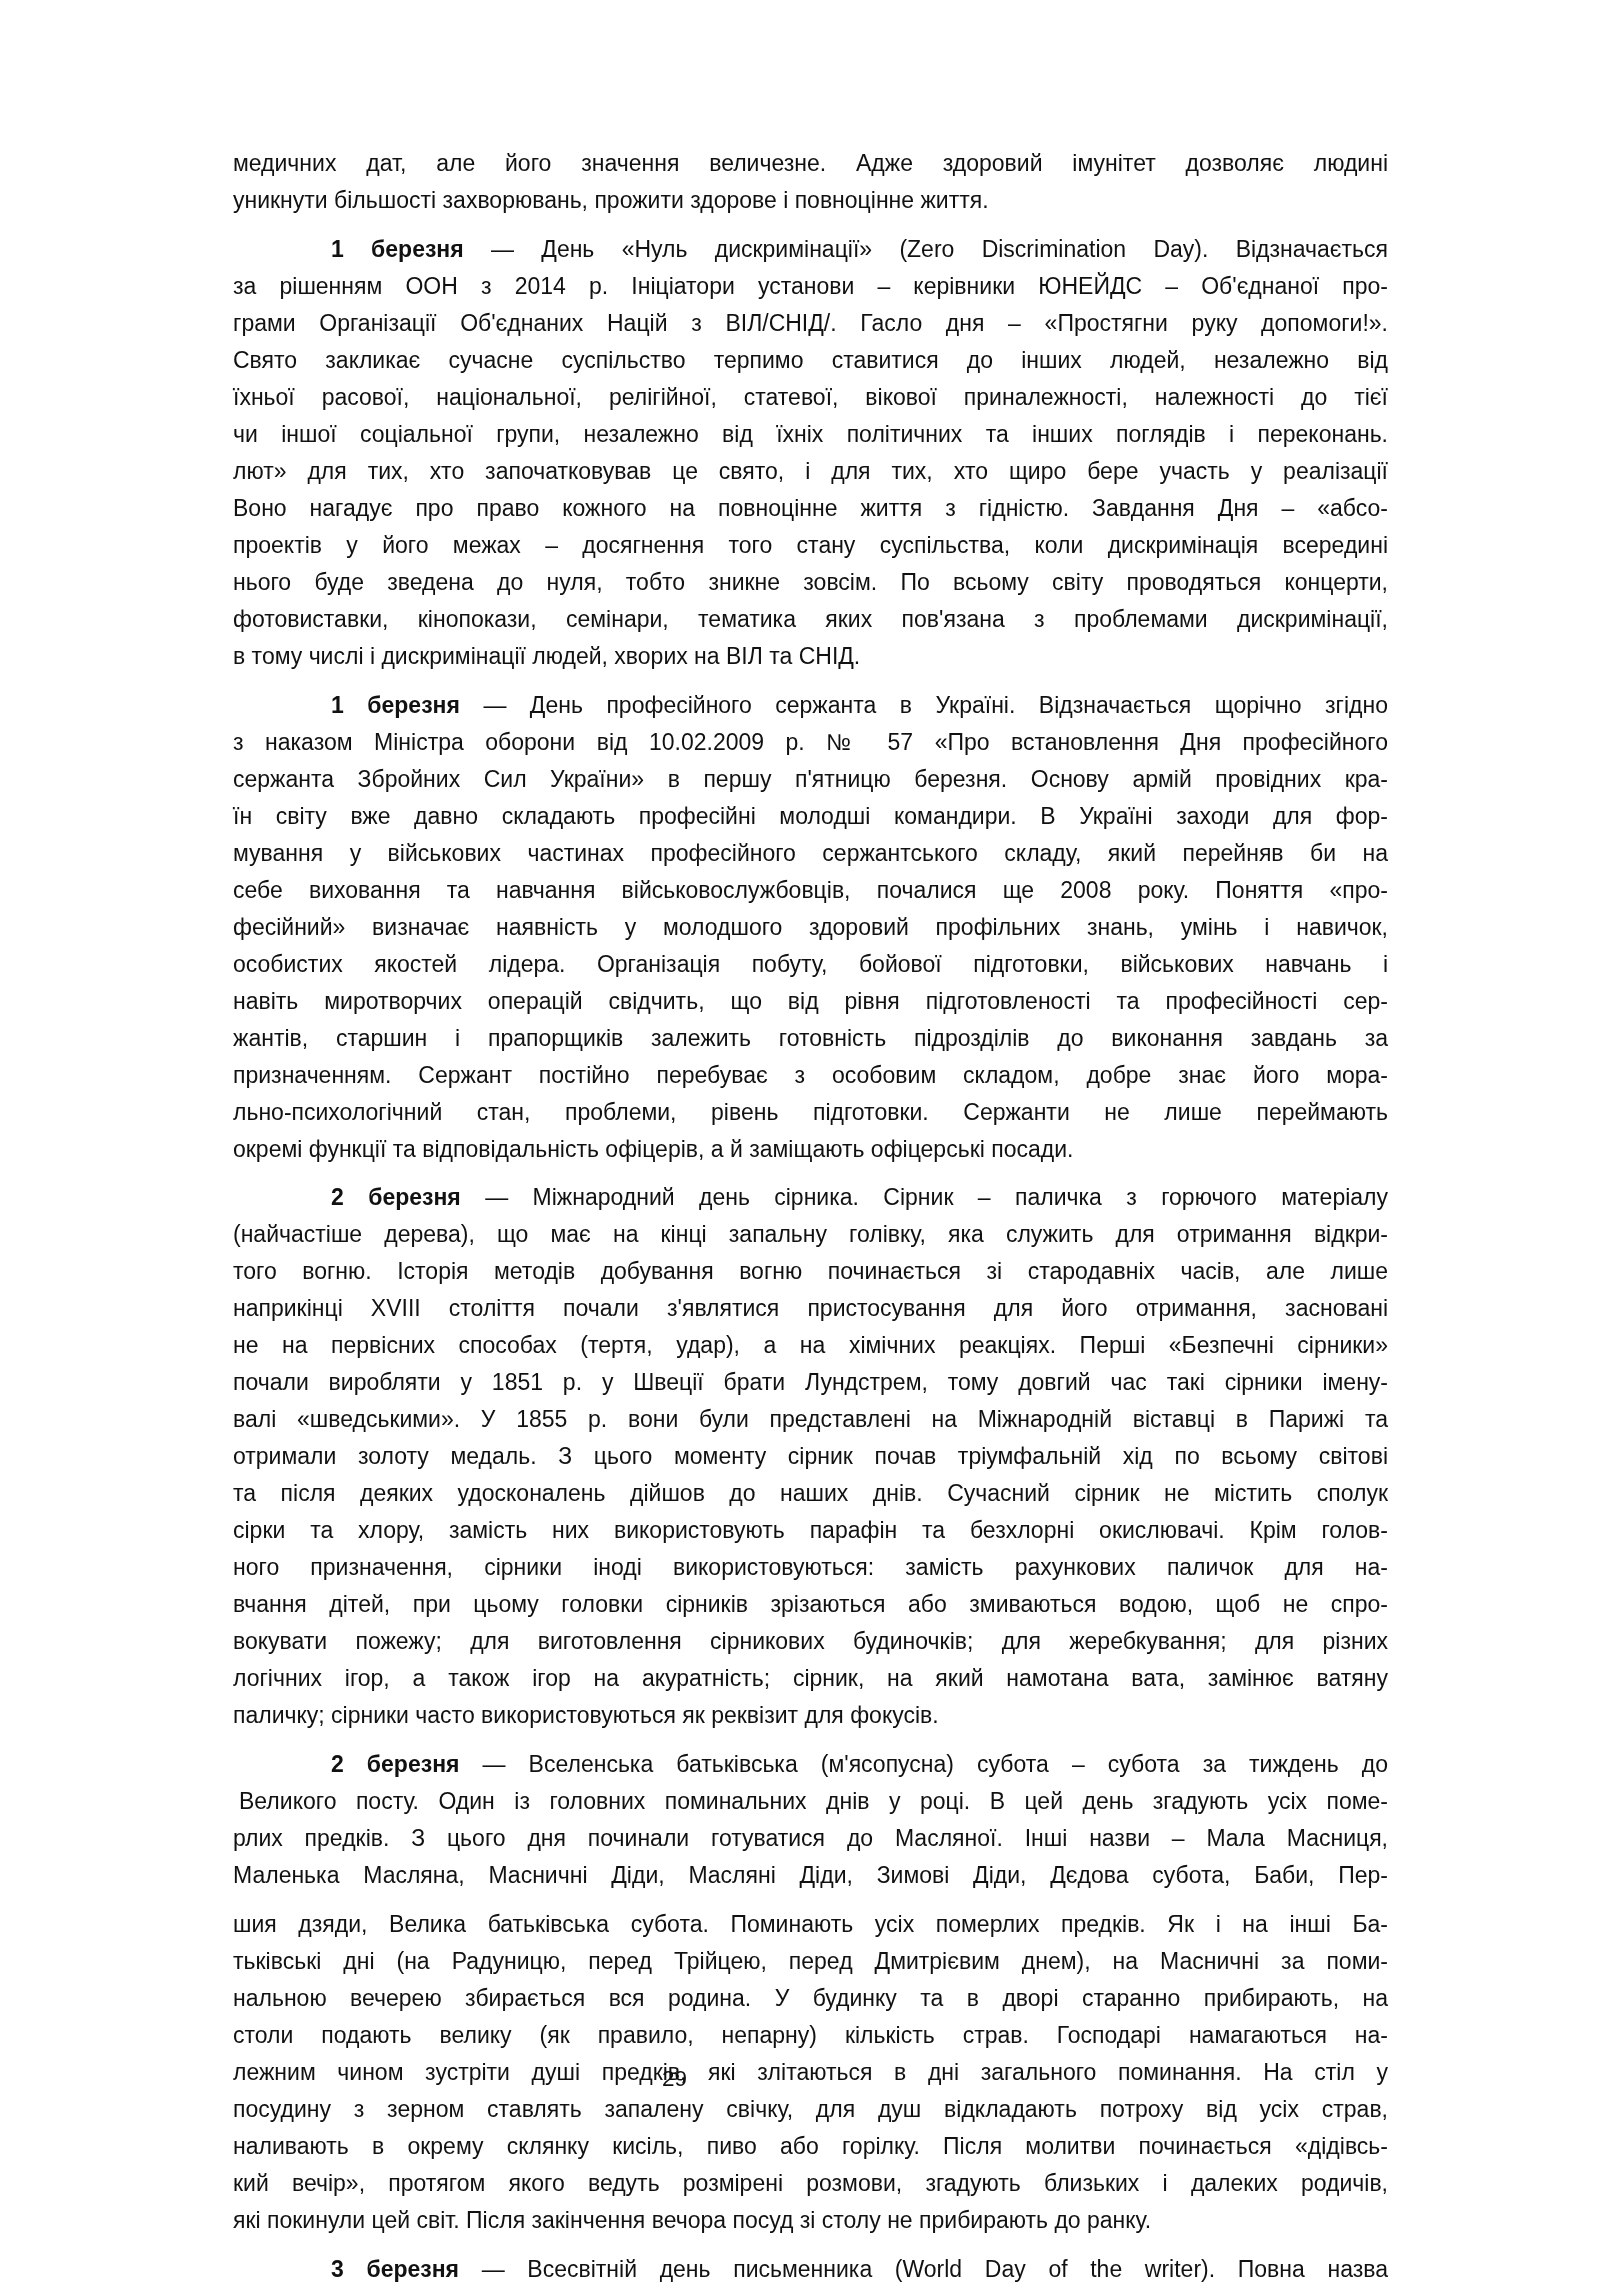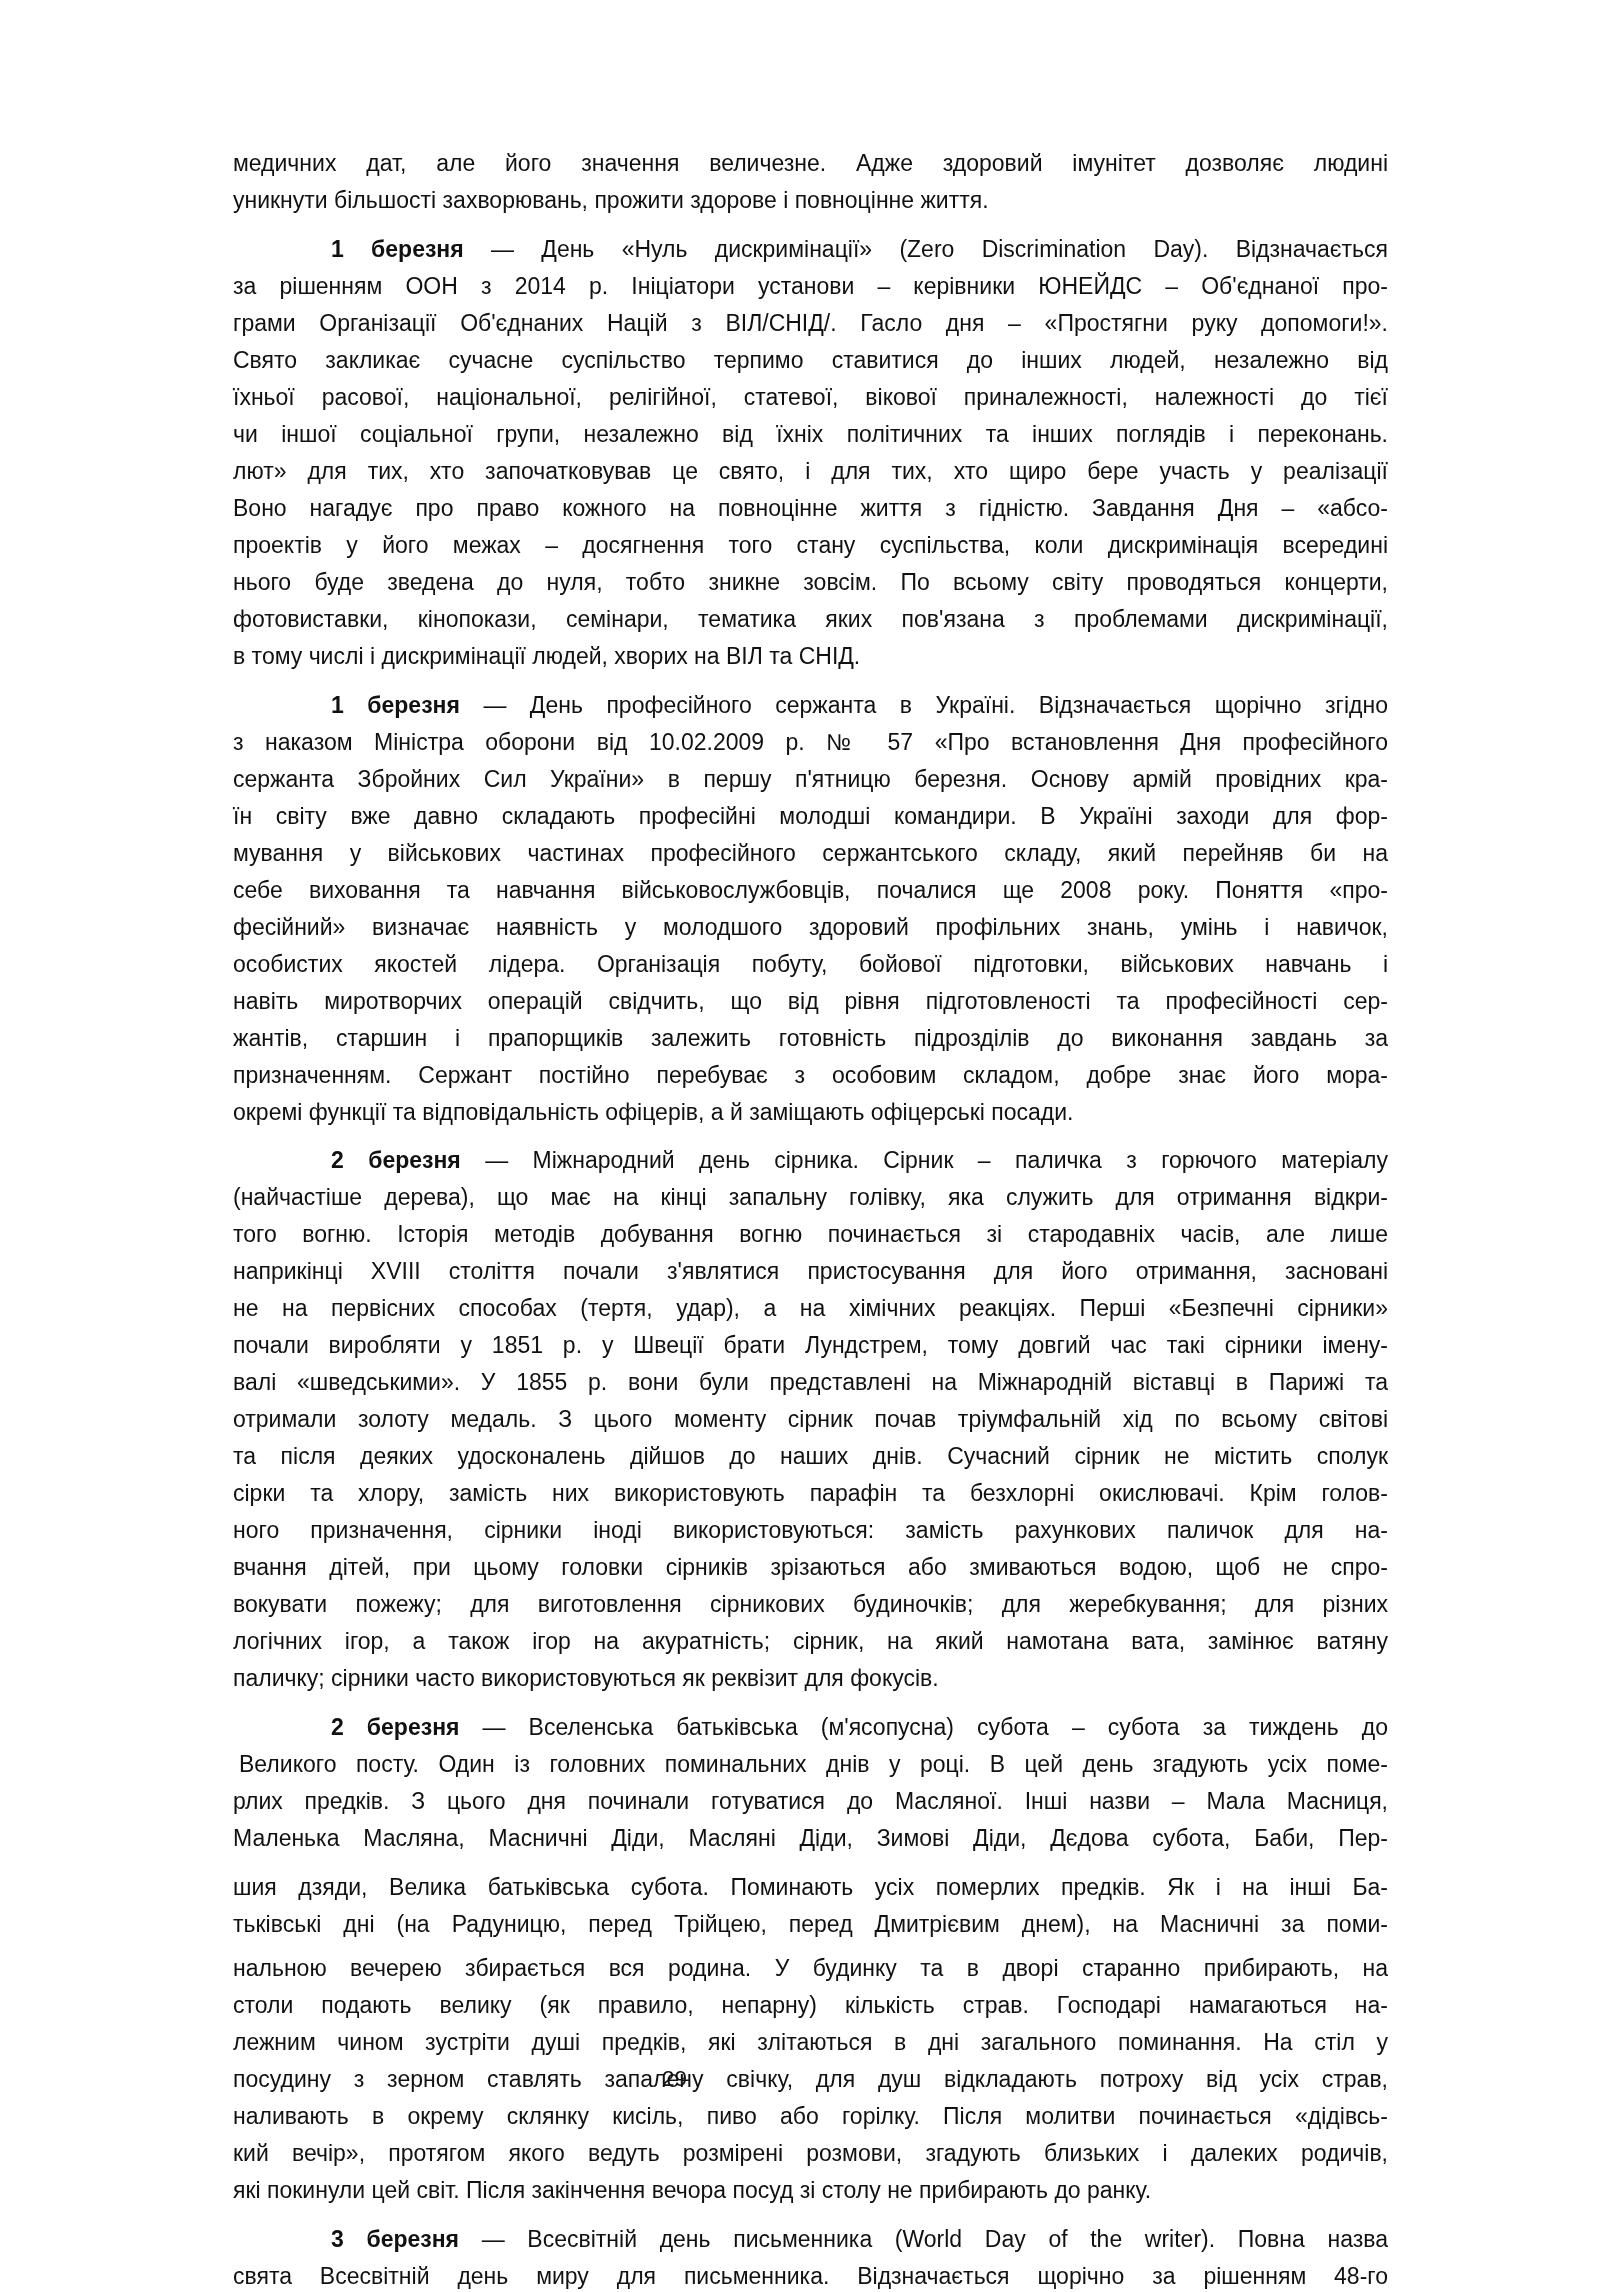--- a/index.html
+++ b/index.html
@@ -46,20 +46,21 @@
       <div class="line" style="white-space: normal; text-align: justify; text-align-last: justify;"><span>з наказом Міністра оборони від 10.02.2009 р. № 57 «Про встановлення Дня професійного</span></div>
       <div class="line" style="white-space: normal; text-align: justify; text-align-last: justify;"><span>сержанта Збройних Сил України» в першу п'ятницю березня. Основу армій провідних кра-</span></div>
       <div class="line" style="white-space: normal; text-align: justify; text-align-last: justify;"><span>їн світу вже давно складають професійні молодші командири. В Україні заходи для фор-</span></div>
       <div class="line" style="white-space: normal; text-align: justify; text-align-last: justify;"><span>мування у військових частинах професійного сержантського складу, який перейняв би на</span></div>
       <div class="line" style="white-space: normal; text-align: justify; text-align-last: justify;"><span>себе виховання та навчання військовослужбовців, почалися ще 2008 року. Поняття «про-</span></div>
       <div class="line" style="white-space: normal; text-align: justify; text-align-last: justify;"><span>фесійний» визначає наявність у молодшого здоровий профільних знань, умінь і навичок,</span></div>
       <div class="line" style="white-space: normal; text-align: justify; text-align-last: justify;"><span>особистих якостей лідера. Організація побуту, бойової підготовки, військових навчань і</span></div>
       <div class="line" style="white-space: normal; text-align: justify; text-align-last: justify;"><span>навіть миротворчих операцій свідчить, що від рівня підготовленості та професійності сер-</span></div>
       <div class="line" style="white-space: normal; text-align: justify; text-align-last: justify;"><span>жантів, старшин і прапорщиків залежить готовність підрозділів до виконання завдань за</span></div>
       <div class="line" style="white-space: normal; text-align: justify; text-align-last: justify;"><span>призначенням. Сержант постійно перебуває з особовим складом, добре знає його мора-</span></div>
+      <div class="line" style="white-space: normal; text-align: justify; text-align-last: justify;"><span>льно-психологічний стан, проблеми, рівень підготовки. Сержанти не лише переймають</span></div>
       <div class="line last"><span>окремі функції та відповідальність офіцерів, а й заміщають офіцерські посади.</span></div>
     </div>
     <div class="para">
       <div class="line first" style="white-space: normal; text-align: justify; text-align-last: justify;"><span class="date">2 березня</span> <span>— Міжнародний день сірника. Сірник – паличка з горючого матеріалу</span></div>
       <div class="line" style="white-space: normal; text-align: justify; text-align-last: justify;"><span>(найчастіше дерева), що має на кінці запальну голівку, яка служить для отримання відкри-</span></div>
       <div class="line" style="white-space: normal; text-align: justify; text-align-last: justify;"><span>того вогню. Історія методів добування вогню починається зі стародавніх часів, але лише</span></div>
       <div class="line" style="white-space: normal; text-align: justify; text-align-last: justify;"><span>наприкінці XVIII століття почали з'являтися пристосування для його отримання, засновані</span></div>
       <div class="line" style="white-space: normal; text-align: justify; text-align-last: justify;"><span>не на первісних способах (тертя, удар), а на хімічних реакціях. Перші «Безпечні сірники»</span></div>
       <div class="line" style="white-space: normal; text-align: justify; text-align-last: justify;"><span>почали виробляти у 1851 р. у Швеції брати Лундстрем, тому довгий час такі сірники імену-</span></div>
       <div class="line" style="white-space: normal; text-align: justify; text-align-last: justify;"><span>валі «шведськими». У 1855 р. вони були представлені на Міжнародній віставці в Парижі та</span></div>
@@ -72,21 +73,21 @@
       <div class="line" style="white-space: normal; text-align: justify; text-align-last: justify;"><span>логічних ігор, а також ігор на акуратність; сірник, на який намотана вата, замінює ватяну</span></div>
       <div class="line last"><span>паличку; сірники часто використовуються як реквізит для фокусів.</span></div>
     </div>
     <div class="para">
       <div class="line first" style="white-space: normal; text-align: justify; text-align-last: justify;"><span class="date">2 березня</span> <span>— Вселенська батьківська (м'ясопусна) субота – субота за тиждень до</span></div>
       <div class="line" style="white-space: normal; text-align: justify; text-align-last: justify; margin-left: 6px;"><span>Великого посту. Один із головних поминальних днів у році. В цей день згадують усіх поме-</span></div>
       <div class="line" style="white-space: normal; text-align: justify; text-align-last: justify;"><span>рлих предків. З цього дня починали готуватися до Масляної. Інші назви – Мала Масниця,</span></div>
       <div class="line" style="white-space: normal; text-align: justify; text-align-last: justify;"><span>Маленька Масляна, Масничні Діди, Масляні Діди, Зимові Діди, Дєдова субота, Баби, Пер-</span></div>
       <div class="line" style="white-space: normal; text-align: justify; text-align-last: justify; margin-top: 12px;"><span>шия дзяди, Велика батьківська субота. Поминають усіх померлих предків. Як і на інші Ба-</span></div>
       <div class="line" style="white-space: normal; text-align: justify; text-align-last: justify;"><span>тьківські дні (на Радуницю, перед Трійцею, перед Дмитрієвим днем), на Масничні за поми-</span></div>
-      <div class="line" style="white-space: normal; text-align: justify; text-align-last: justify; margin-top: 7px;"><span>нальною вечерею збирається вся родина. У будинку та в дворі старанно прибирають, на</span></div>
+      <div class="line" style="white-space: normal; text-align: justify; text-align-last: justify;"><span>нальною вечерею збирається вся родина. У будинку та в дворі старанно прибирають, на</span></div>
       <div class="line" style="white-space: normal; text-align: justify; text-align-last: justify;"><span>столи подають велику (як правило, непарну) кількість страв. Господарі намагаються на-</span></div>
       <div class="line" style="white-space: normal; text-align: justify; text-align-last: justify;"><span>лежним чином зустріти душі предків, які злітаються в дні загального поминання. На стіл у</span></div>
       <div class="line" style="white-space: normal; text-align: justify; text-align-last: justify;"><span>посудину з зерном ставлять запалену свічку, для душ відкладають потроху від усіх страв,</span></div>
       <div class="line" style="white-space: normal; text-align: justify; text-align-last: justify;"><span>наливають в окрему склянку кисіль, пиво або горілку. Після молитви починається «дідівсь-</span></div>
       <div class="line" style="white-space: normal; text-align: justify; text-align-last: justify;"><span>кий вечір», протягом якого ведуть розмірені розмови, згадують близьких і далеких родичів,</span></div>
       <div class="line last"><span>які покинули цей світ. Після закінчення вечора посуд зі столу не прибирають до ранку.</span></div>
     </div>
     <div class="para">
       <div class="line first" style="white-space: normal; text-align: justify; text-align-last: justify;"><span class="date">3 березня</span> <span>— Всесвітній день письменника (World Day of the writer). Повна назва</span></div>
       <div class="line" style="white-space: normal; text-align: justify; text-align-last: justify;"><span>свята Всесвітній день миру для письменника. Відзначається щорічно за рішенням 48-го</span></div>

